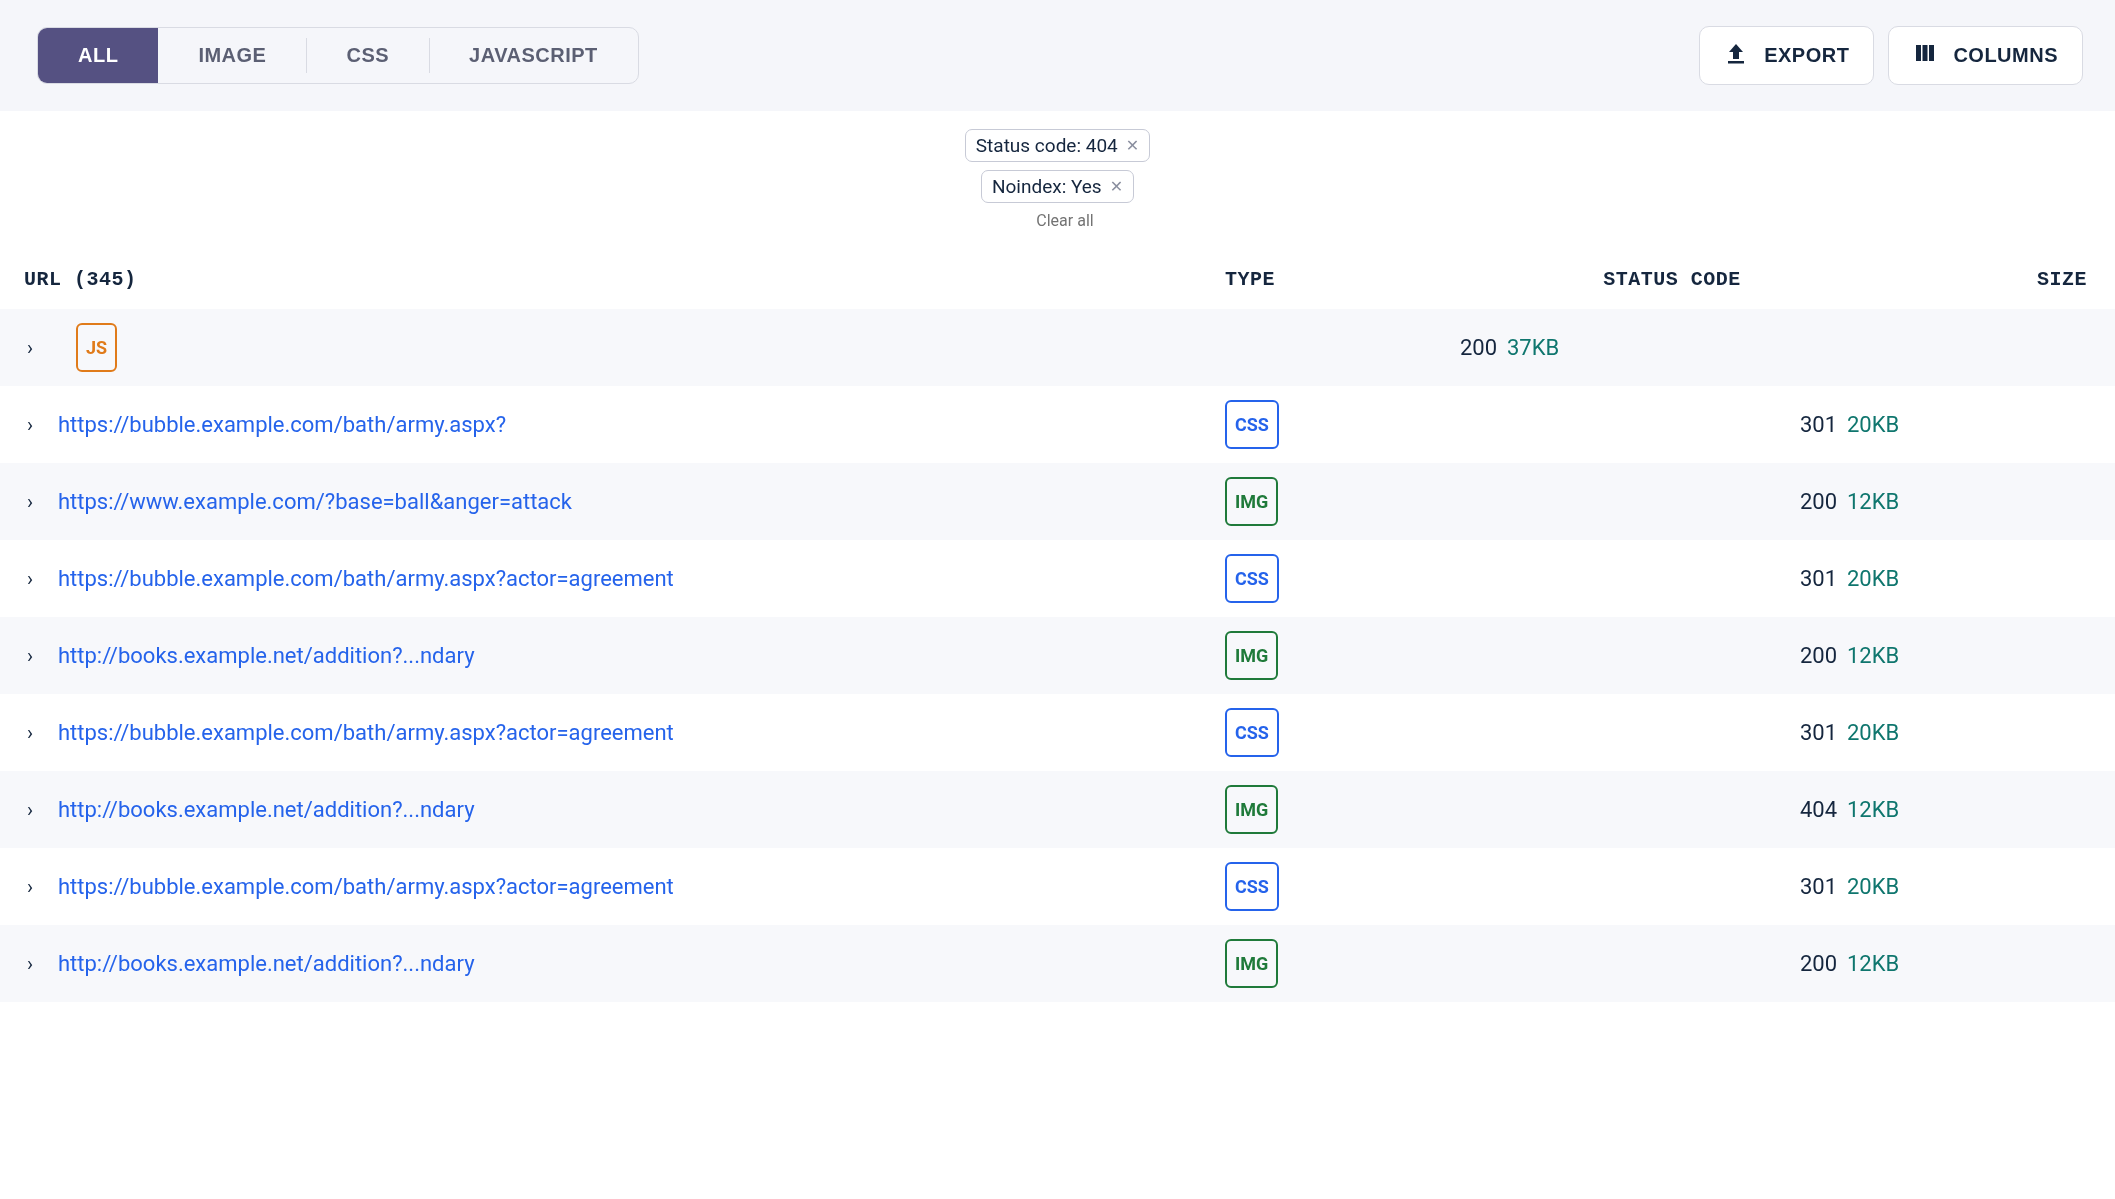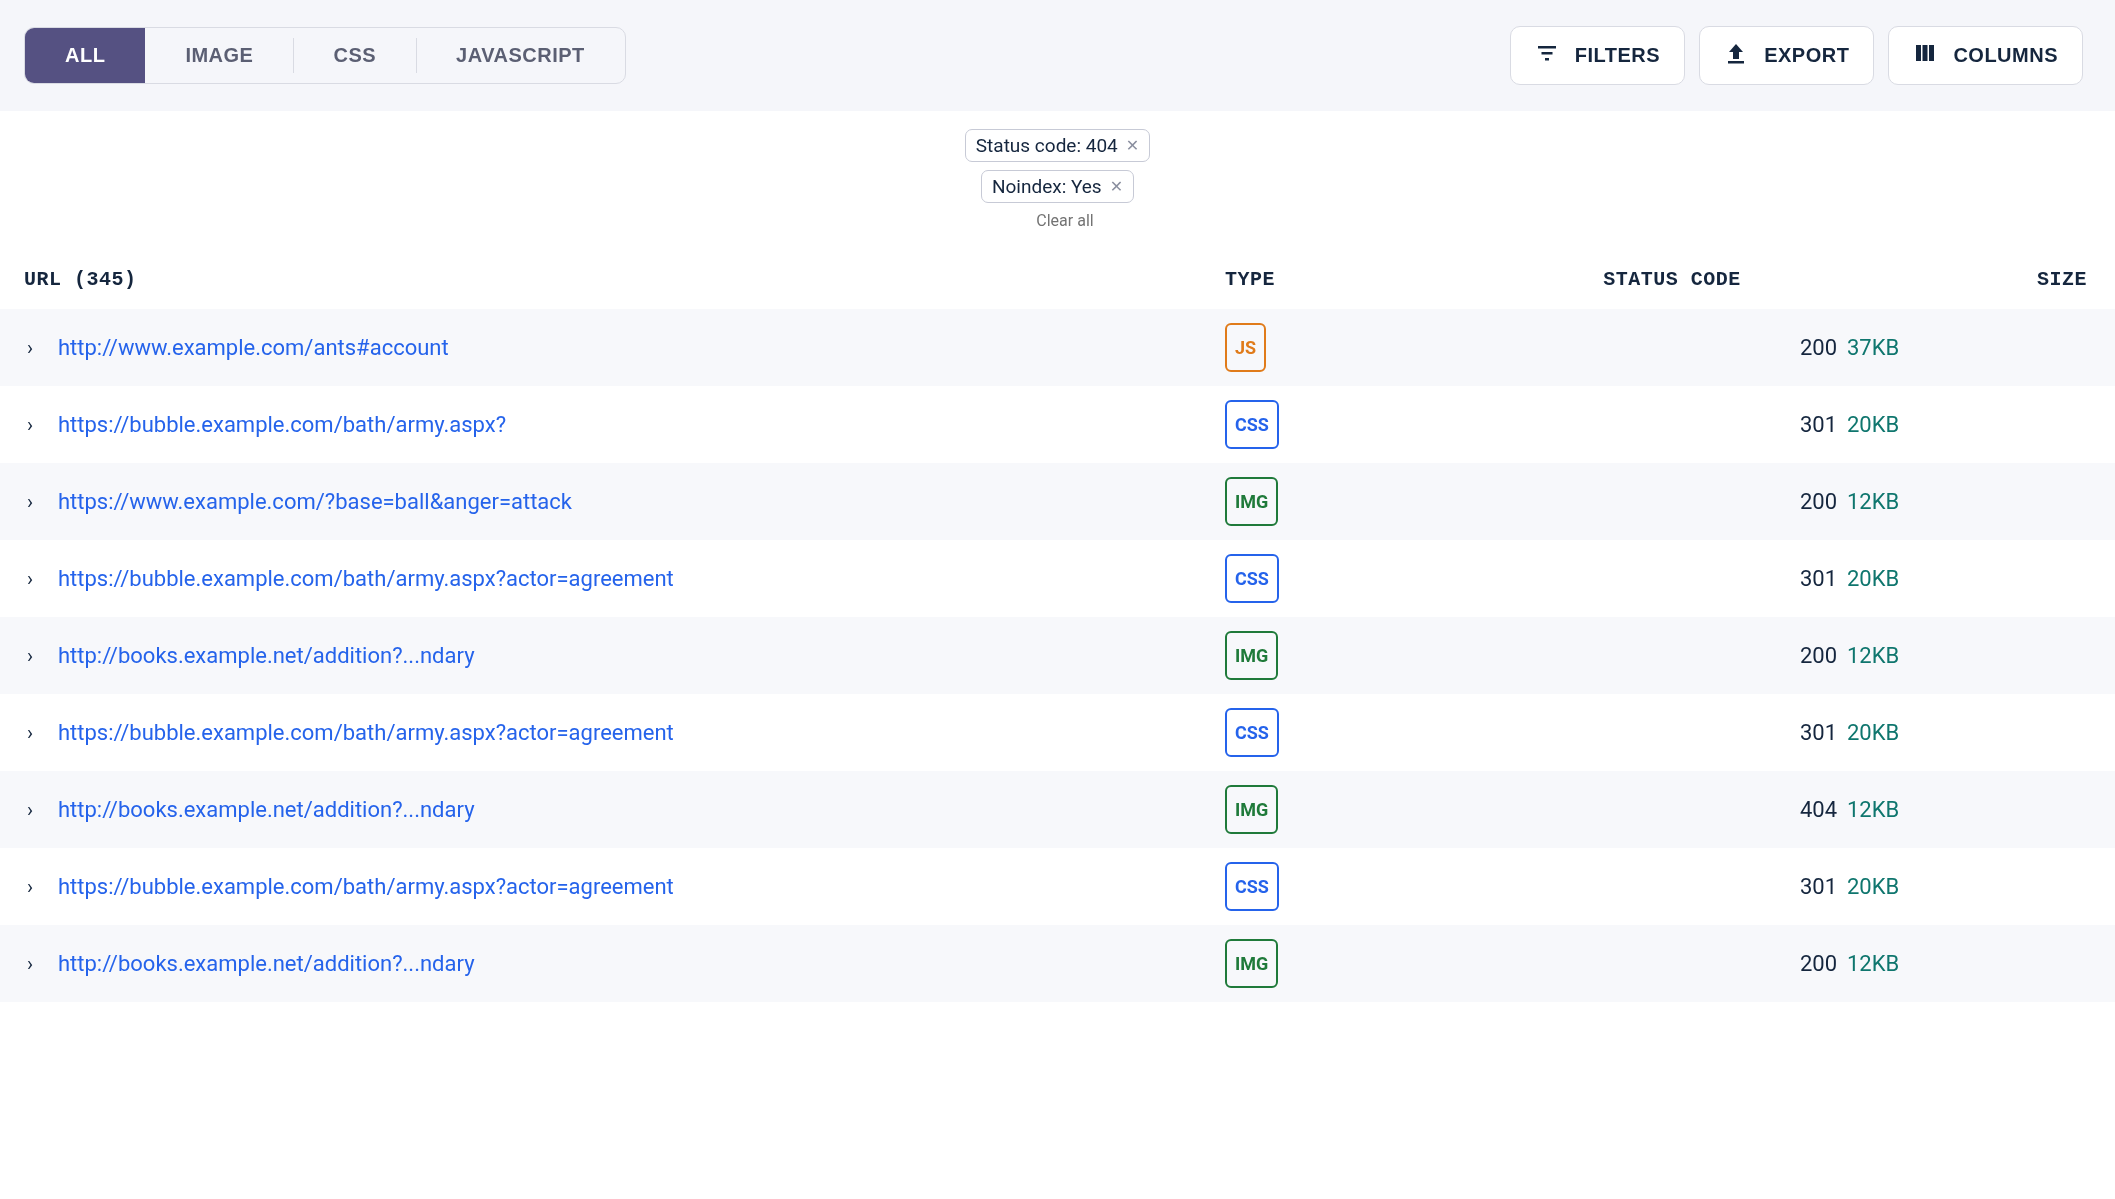--- a/index.html
+++ b/index.html
@@ -3,21 +3,21 @@
 <meta charset="utf-8">
 <style>
   * { box-sizing: border-box; margin: 0; padding: 0; }
   body {
     font-family: -apple-system, BlinkMacSystemFont, "Segoe UI", Roboto, "Helvetica Neue", Arial, sans-serif;
     background: #fff;
     color: #15263e;
   }
   .toolbar {
     background: #f5f6fa;
-    padding: 26px 32px 26px 24px;
+    padding: 26px 32px 26px 37px;
     display: flex;
     align-items: center;
     justify-content: space-between;
   }
   .tab-group {
     display: inline-flex;
     border: 1px solid #d9dbe3;
     border-radius: 10px;
     overflow: hidden;
     background: #f5f6fa;
@@ -152,30 +152,20 @@
 <body>
 
 <div class="toolbar">
   <div class="tab-group">
     <button class="tab-btn active">ALL</button>
     <button class="tab-btn">IMAGE</button>
     <button class="tab-btn">CSS</button>
     <button class="tab-btn">JAVASCRIPT</button>
   </div>
   <div class="action-group">
-    <button class="action-btn">
-      <span>
-        <svg viewBox="0 0 24 24">
-            <rect x="3" y="5" width="18" height="2.5"></rect>
-            <rect x="6.5" y="11" width="11" height="2.5"></rect>
-            <rect x="10" y="17" width="4" height="2.5"></rect>
-          </svg>
-      </span>
-      <span>FILTERS</span>
-    </button>
     <button class="action-btn">
       <span>
         <svg viewBox="0 0 24 24">
             <path d="M12 3 L5 11 H9 V18 H15 V11 H19 Z"></path>
             <rect x="4" y="20" width="16" height="2.5"></rect>
           </svg>
       </span>
       <span>EXPORT</span>
     </button>
     <button class="action-btn">
@@ -206,21 +196,20 @@
 <div class="table">
   <div class="thead">
     <div>URL (345)</div>
     <div class="th-type">TYPE</div>
     <div class="th-status">STATUS CODE</div>
     <div class="th-size">SIZE</div>
   </div>
   <div id="tbody">
       <div class="row">
         <span class="expand">›</span>
-        <span class="url">http://www.example.com/ants#account</span>
         <span class="type-cell"><span class="badge js">JS</span></span>
         <span class="status-cell">200</span>
         <span class="size-cell">37KB</span>
       </div>
       <div class="row">
         <span class="expand">›</span>
         <span class="url">https://bubble.example.com/bath/army.aspx?</span>
         <span class="type-cell"><span class="badge css">CSS</span></span>
         <span class="status-cell">301</span>
         <span class="size-cell">20KB</span>

